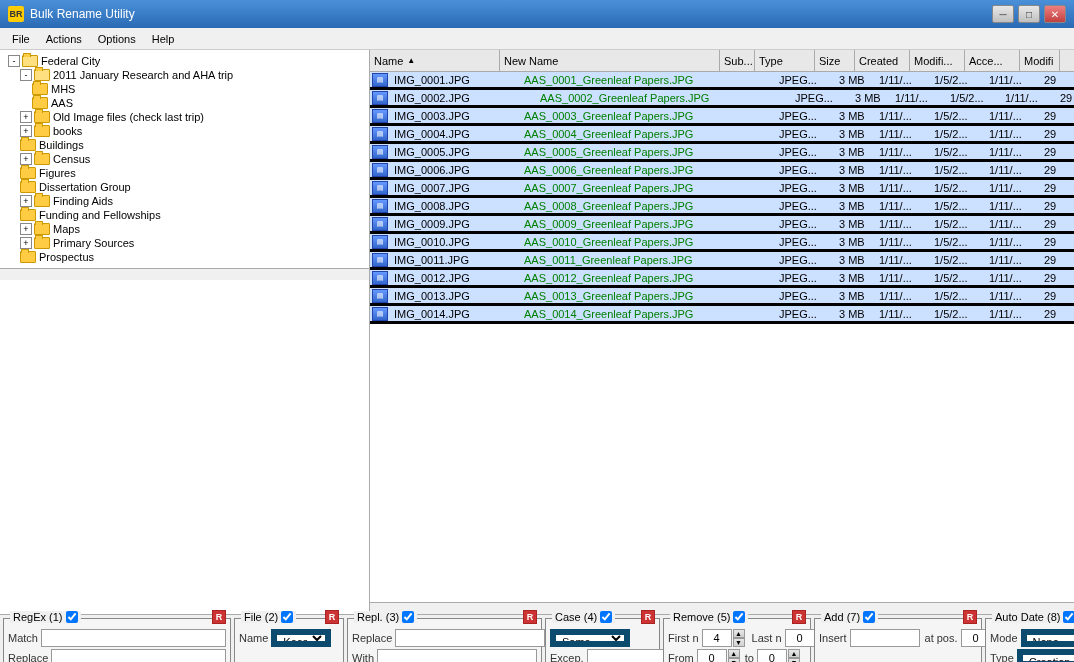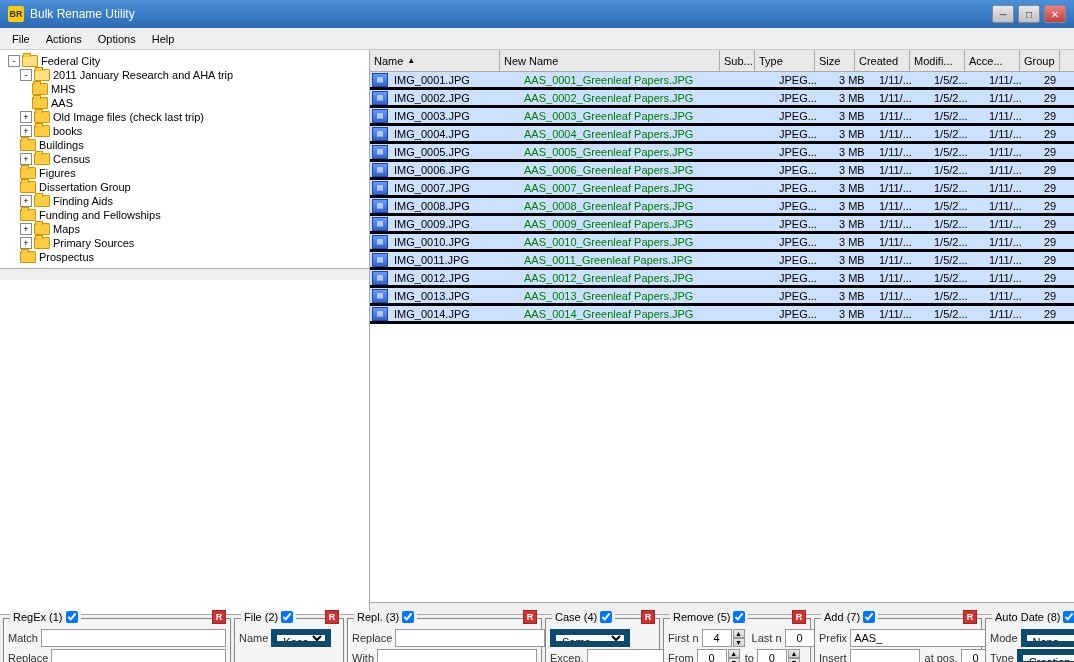--- a/index.html
+++ b/index.html
@@ -216,39 +216,39 @@
   <div class="file-panel">
     <div class="file-header">
       <div class="file-header-cell col-name">Name <span class="sort-arrow">▲</span></div>
       <div class="file-header-cell col-newname">New Name</div>
       <div class="file-header-cell col-sub">Sub...</div>
       <div class="file-header-cell col-type">Type</div>
       <div class="file-header-cell col-size">Size</div>
       <div class="file-header-cell col-created">Created</div>
       <div class="file-header-cell col-modif">Modifi...</div>
       <div class="file-header-cell col-acce">Acce...</div>
-      <div class="file-header-cell col-length">Group</div>
+      <div class="file-header-cell col-length">Modifi</div>
     </div>
     <div class="file-list" id="file-list-body">
     <div class="file-row selected">
           <div class="file-icon">▤</div>
           <div class="file-cell col-name">IMG_0001.JPG</div>
           <div class="file-cell col-newname" style="color: rgb(0, 128, 0);">AAS_0001_Greenleaf Papers.JPG</div>
           <div class="file-cell col-sub"></div>
           <div class="file-cell col-type">JPEG...</div>
           <div class="file-cell col-size">3 MB</div>
           <div class="file-cell col-created">1/11/...</div>
           <div class="file-cell col-modif">1/5/2...</div>
           <div class="file-cell col-acce">1/11/...</div>
           <div class="file-cell col-length">29</div>
         </div>
         <div class="file-row selected">
           <div class="file-icon">▤</div>
           <div class="file-cell col-name">IMG_0002.JPG</div>
-          <div class="file-cell col-newname" style="color: rgb(0, 128, 0);">AAS_0002_Greenleaf Papers.JPG</div>
+          <div class="file-cell col-newname" style="color: rgb(0, 128, 0); margin-left: 16px;">AAS_0002_Greenleaf Papers.JPG</div>
           <div class="file-cell col-sub"></div>
           <div class="file-cell col-type">JPEG...</div>
           <div class="file-cell col-size">3 MB</div>
           <div class="file-cell col-created">1/11/...</div>
           <div class="file-cell col-modif">1/5/2...</div>
           <div class="file-cell col-acce">1/11/...</div>
           <div class="file-cell col-length">29</div>
         </div>
         <div class="file-row selected">
           <div class="file-icon">▤</div>
@@ -526,24 +526,20 @@
 
     </div>
 
     <div class="panel-box" style="width:168px; flex-shrink:0; padding-top:10px;">
       <div class="panel-check-title">
         <span>Add (7)</span>
         <input type="checkbox" checked="" style="">
       </div>
       <div style="position:absolute;top:-9px;right:4px;display:flex;align-items:center;gap:2px;">
         <div class="r-btn">R</div>
-      </div>
-      <div class="form-row">
-        <span class="form-label">Prefix</span>
-        <input type="text" style="flex: 1 1 0%;" value="AAS_">
       </div>
       <div class="form-row">
         <span class="form-label">Insert</span>
         <input type="text" style="width: 70px;" value="">
         <span class="form-label" style="margin-left:2px;">at pos.</span>
         <div class="spinner-input">
           <input type="text" class="small-input" value="0" style="">
           <div class="spin-btns">
             <div class="spin-btn">▲</div>
             <div class="spin-btn">▼</div>

